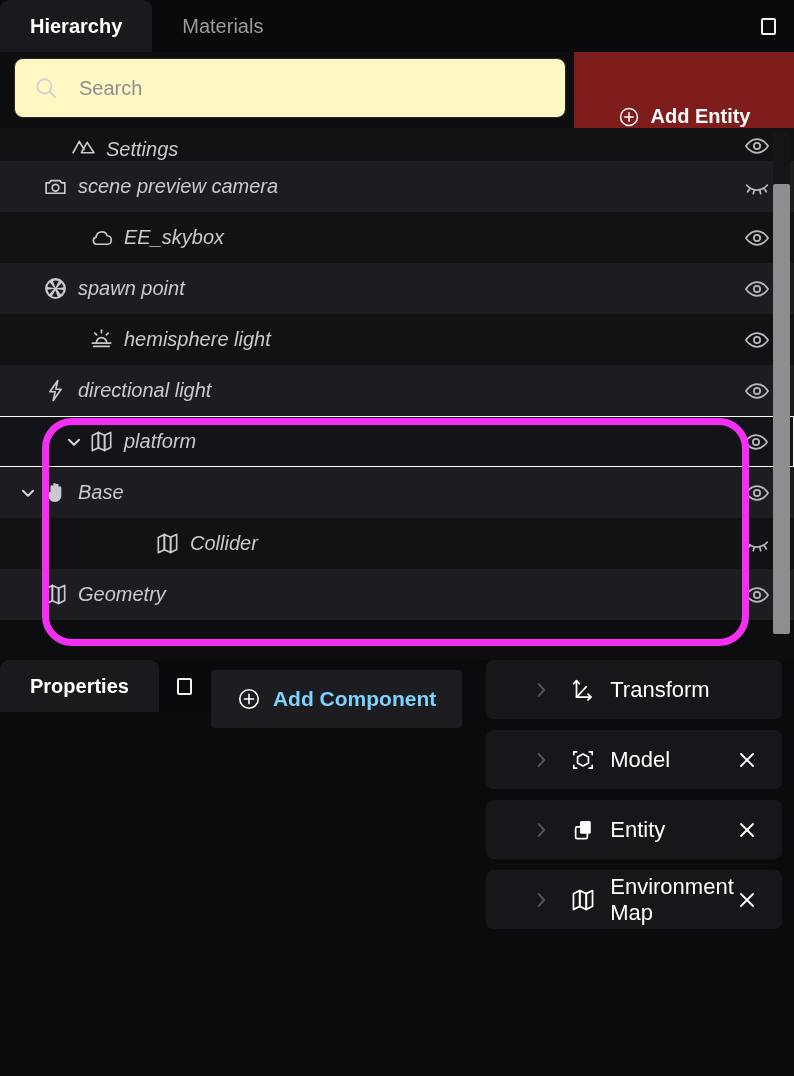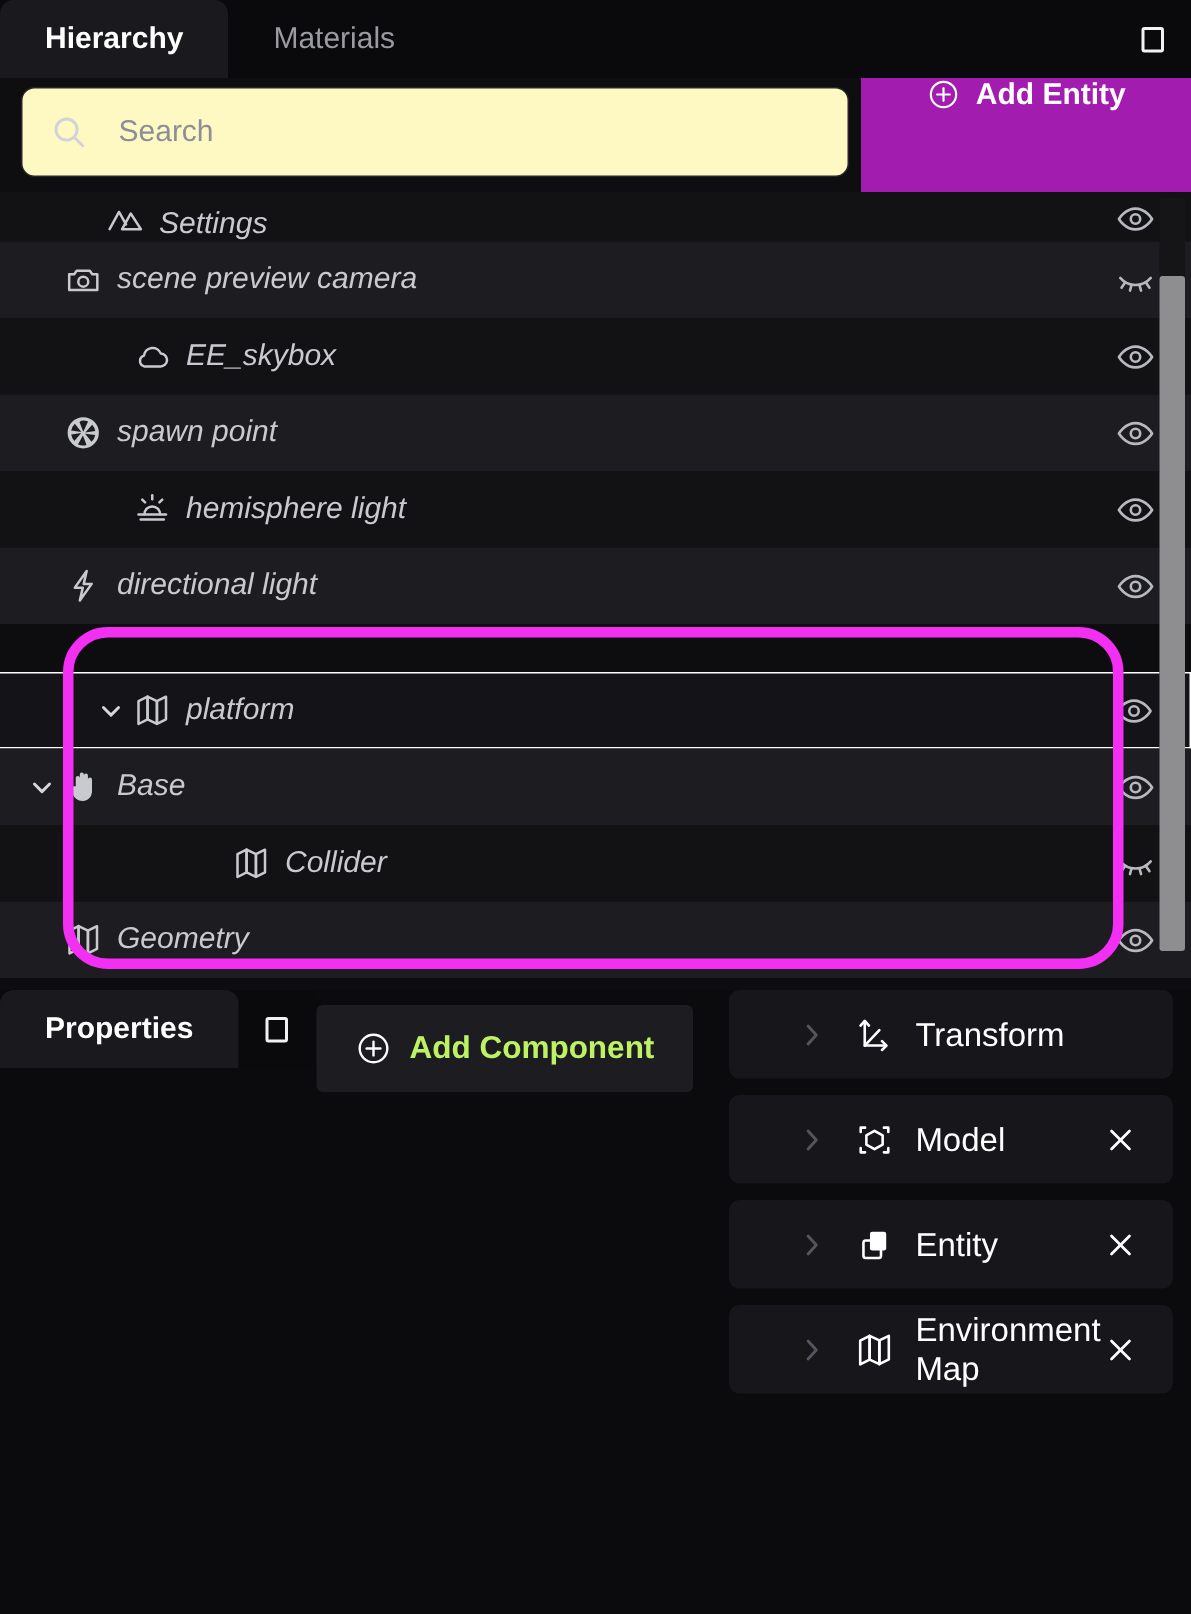--- a/index.html
+++ b/index.html
@@ -74,22 +74,22 @@
     border: 1px solid #25252b;
     border-radius: 9px;
     display: flex; align-items: center;
     padding: 0 18px;
     cursor: text;
   }
   .search-icon { flex: 0 0 auto; margin-right: 20px; display:flex; }
   .search-ph { font-size: 20px; color: #8e8e96; }
   .add-entity {
     flex: 0 0 220px;
-    background: #a21caf;
-    display: flex; align-items: flex-start; justify-content: center;
+    background: #7f1d1d;
+    display: flex; align-items: flex-end; justify-content: center;
     gap: 11px;
     cursor: pointer;
     color: #ffffff;
     font-size: 20px;
     font-weight: 700;
   }
 
   
   .treewrap {
     position: relative;
@@ -105,21 +105,20 @@
     cursor: pointer;
     padding-right: 22px;
   }
   .row.even { background: #121215; }
   .row.odd  { background: #1d1d21; padding-left: 16px; }
   .row.selected {
     border-top: 1px solid #ffffff;
     border-bottom: 1px solid #ffffff;
     border-right: 1px solid #ffffff;
     background: #141418;
-    margin-top: 32px;
   }
   .row .chev {
     width: 24px; height: 24px;
     display: flex; align-items: center; justify-content: center;
     flex: 0 0 auto;
   }
   .row .chev.empty { visibility: hidden; }
   .row .ticon {
     width: 30px; height: 30px;
     display: flex; align-items: center; justify-content: center;
@@ -190,21 +189,21 @@
     padding-right: 12px;
     background: #0b0b0d;
     flex: 0 0 auto;
   }
   .add-component {
     background: #1c1c21;
     border-radius: 4px;
     height: 58px;
     padding: 0 26px;
     display: flex; align-items: center; gap: 12px;
-    color: #bef264; font-size: 21px; font-weight: 700;
+    color: #7dd3fc; font-size: 21px; font-weight: 700;
     cursor: pointer;
   }
   .complist { padding: 0 12px; display: flex; flex-direction: column; gap: 11px; }
   .comprow {
     height: 59px;
     background: #17171b;
     border-radius: 7px;
     display: flex; align-items: center;
     padding: 0 22px 0 44px;
     cursor: pointer;

